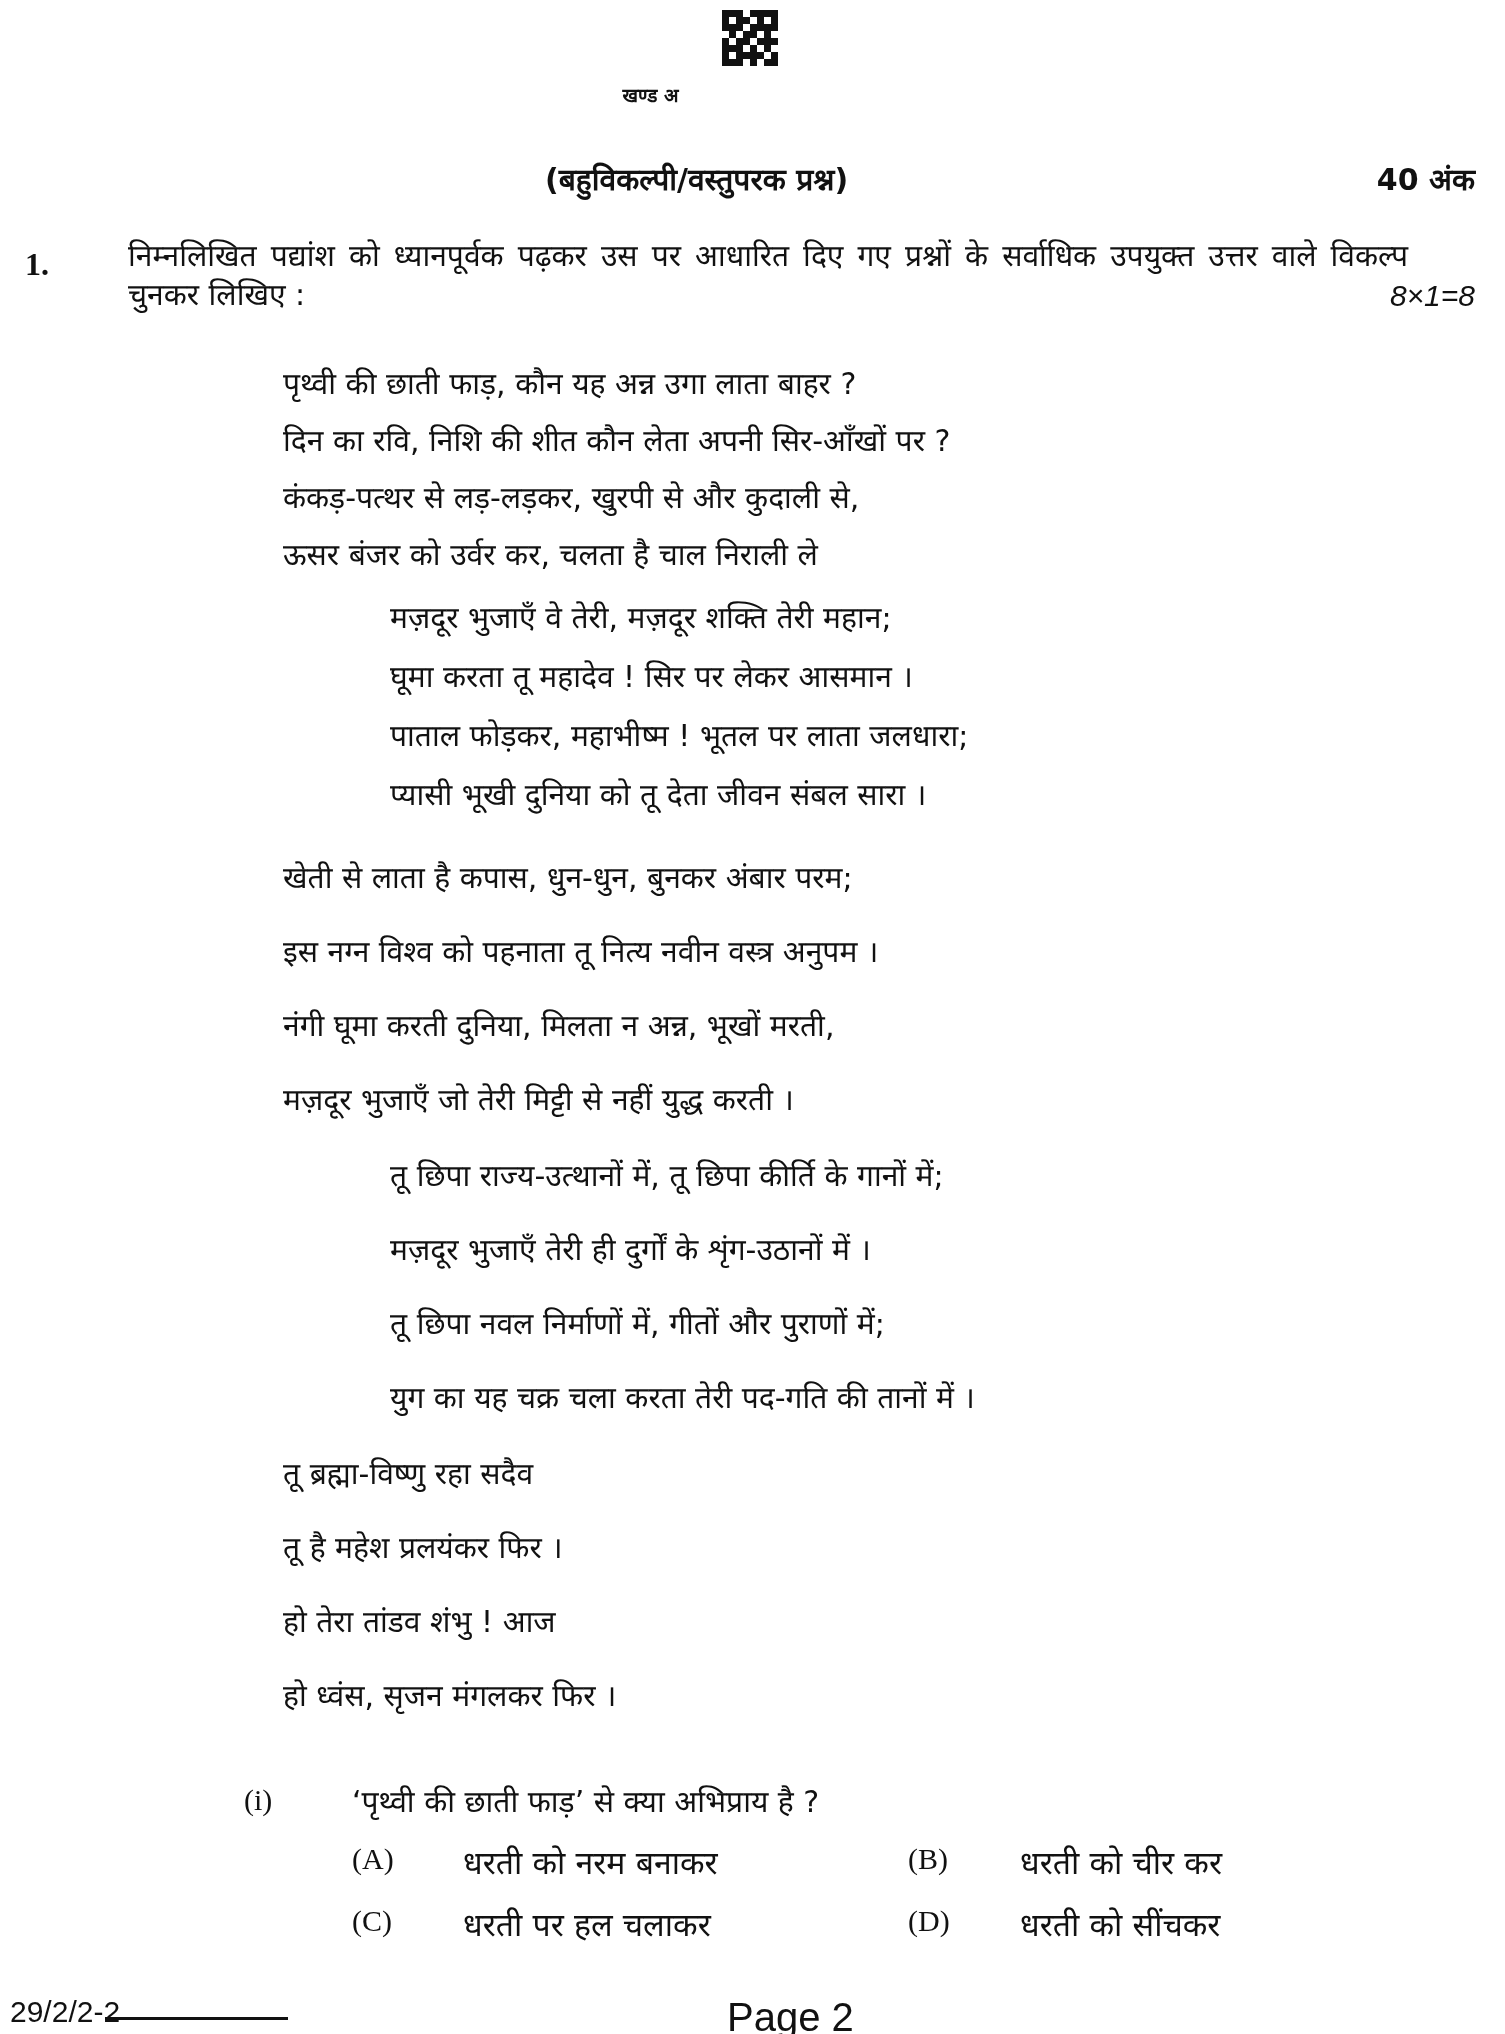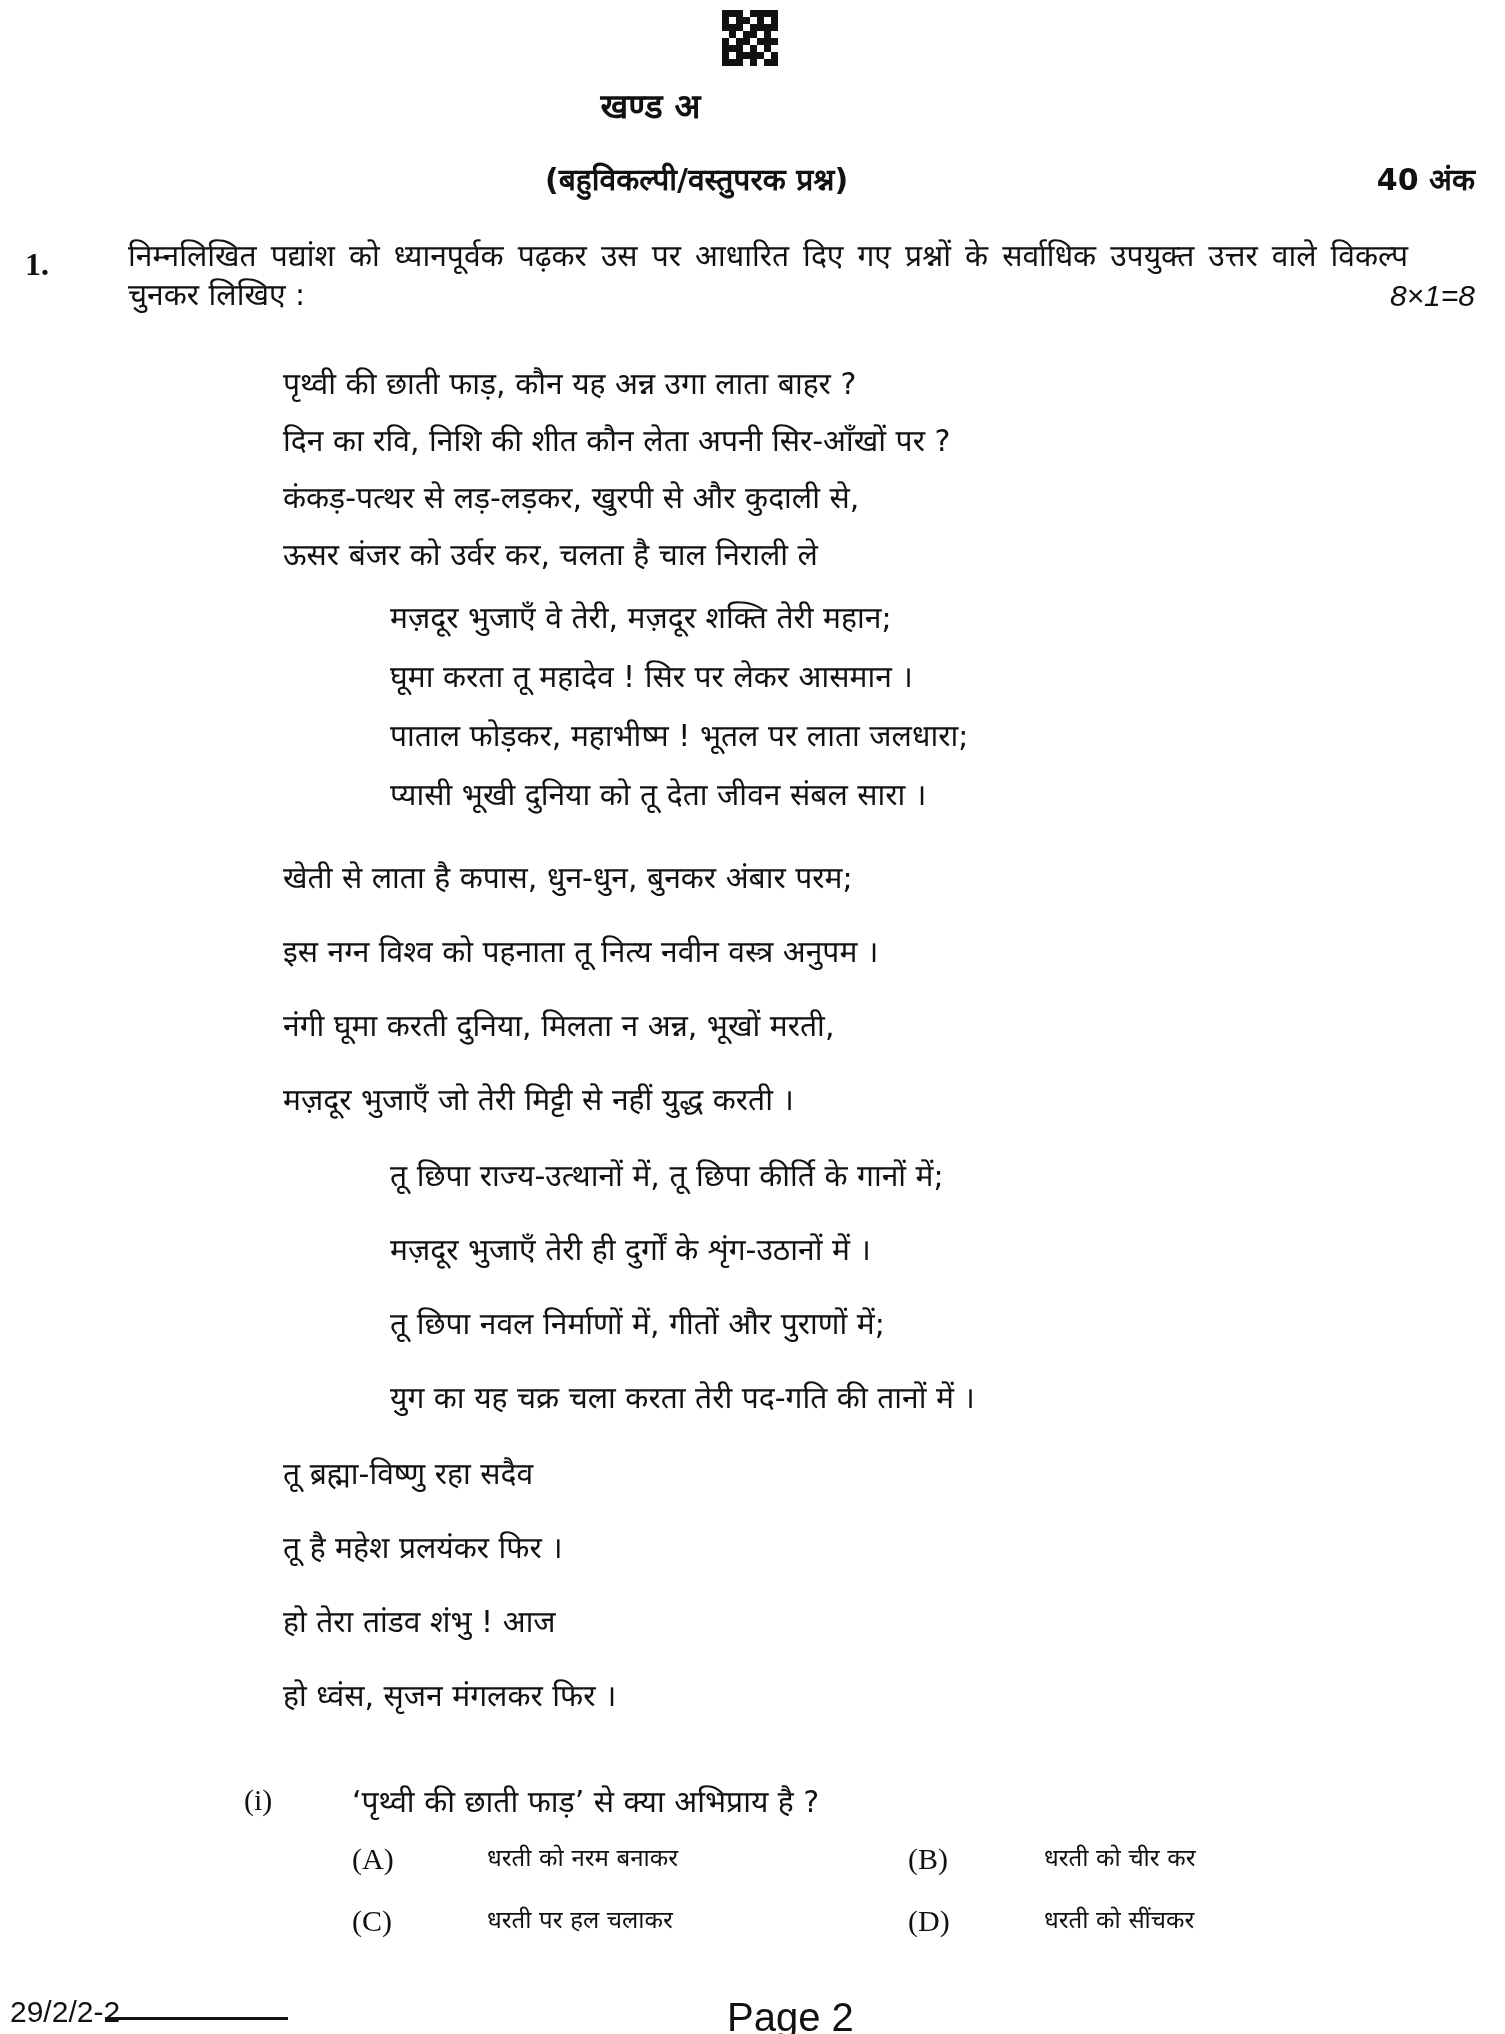--- a/index.html
+++ b/index.html
@@ -8,21 +8,21 @@
     font-family: "DejaVu Sans", sans-serif; color: #111;
   }
   .qr {
     position: absolute; left: 722px; top: 10px; width: 56px; height: 56px;
     display: grid; grid-template-columns: repeat(8, 7px); grid-template-rows: repeat(8, 7px);
   }
   .qr span { display: block; }
   .qr .b { background: #111; }
   .section-title {
     position: absolute; left: 0; width: 1301px; top: 82px; text-align: center;
-    font-size: 34px; font-weight: bold;
+    font-size: 19px; font-weight: bold;
   }
   .subtitle {
     position: absolute; left: 545px; top: 158px; font-size: 30px; font-weight: bold;
   }
   .marks-total {
     position: absolute; right: 30px; top: 158px; font-size: 30px; font-weight: bold;
   }
   .q-num {
     position: absolute; left: 25px; top: 246px; font-family: "Liberation Serif", serif;
     font-size: 32px; font-weight: bold;
@@ -42,21 +42,21 @@
   .sub-q-num {
     position: absolute; left: 244px; top: 1783px; font-family: "Liberation Serif", serif; font-size: 30px;
   }
   .sub-q-text {
     position: absolute; left: 352px; top: 1780px; font-size: 30px;
   }
   .opt-label {
     position: absolute; font-family: "Liberation Serif", serif; font-size: 30px;
   }
   .opt-text {
-    position: absolute; font-size: 24px; margin-left: 24px;
+    position: absolute; font-size: 32px;
   }
   .footer-code {
     position: absolute; left: 10px; top: 1995px; font-family: "Liberation Sans", sans-serif; font-size: 30px;
   }
   .footer-rule {
     position: absolute; left: 105px; top: 2017px; width: 183px; height: 3px; background: #111;
   }
   .footer-page {
     position: absolute; left: 700px; top: 1995px; font-family: "Liberation Sans", sans-serif; font-size: 40px; margin-left: 27px;
   }

